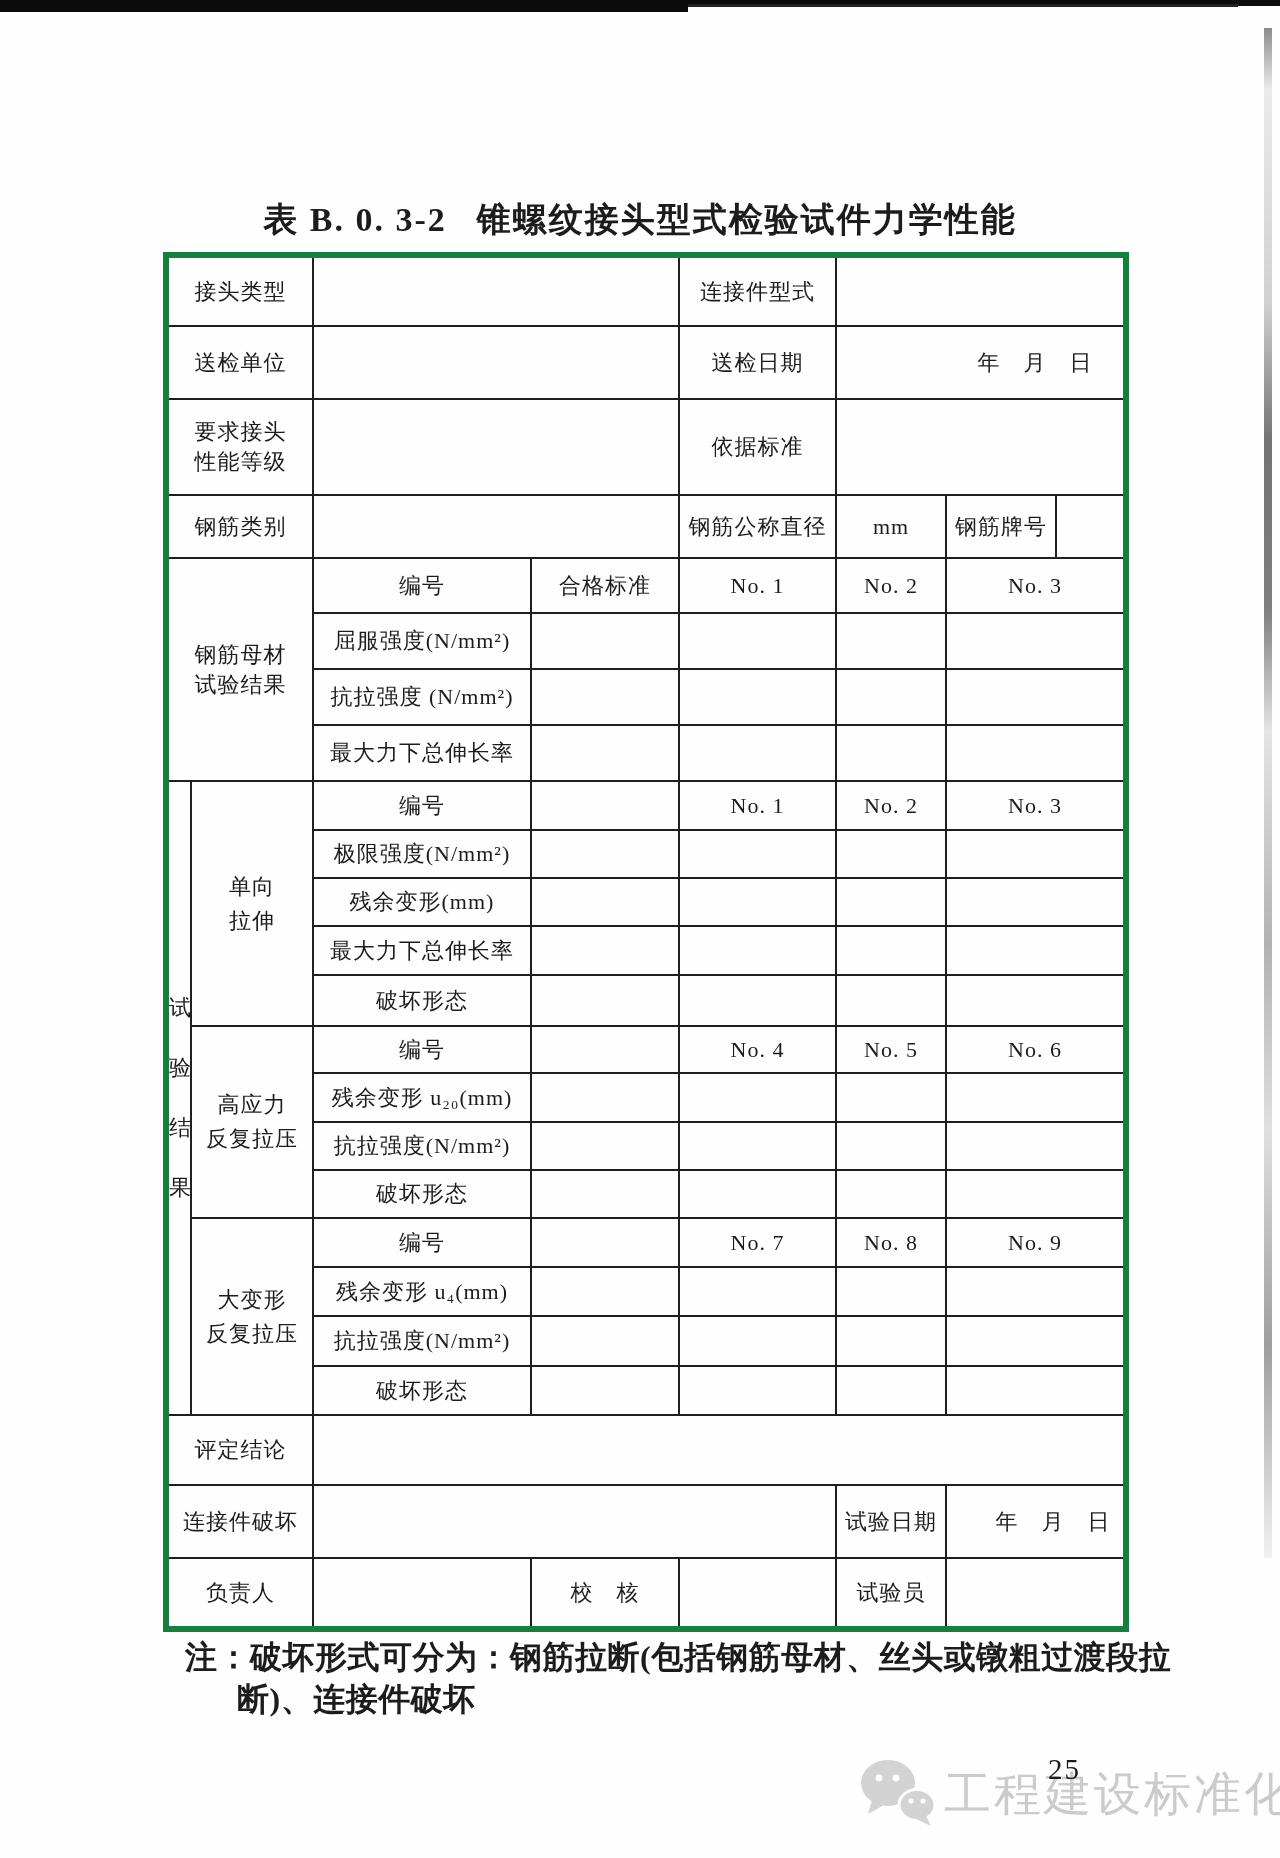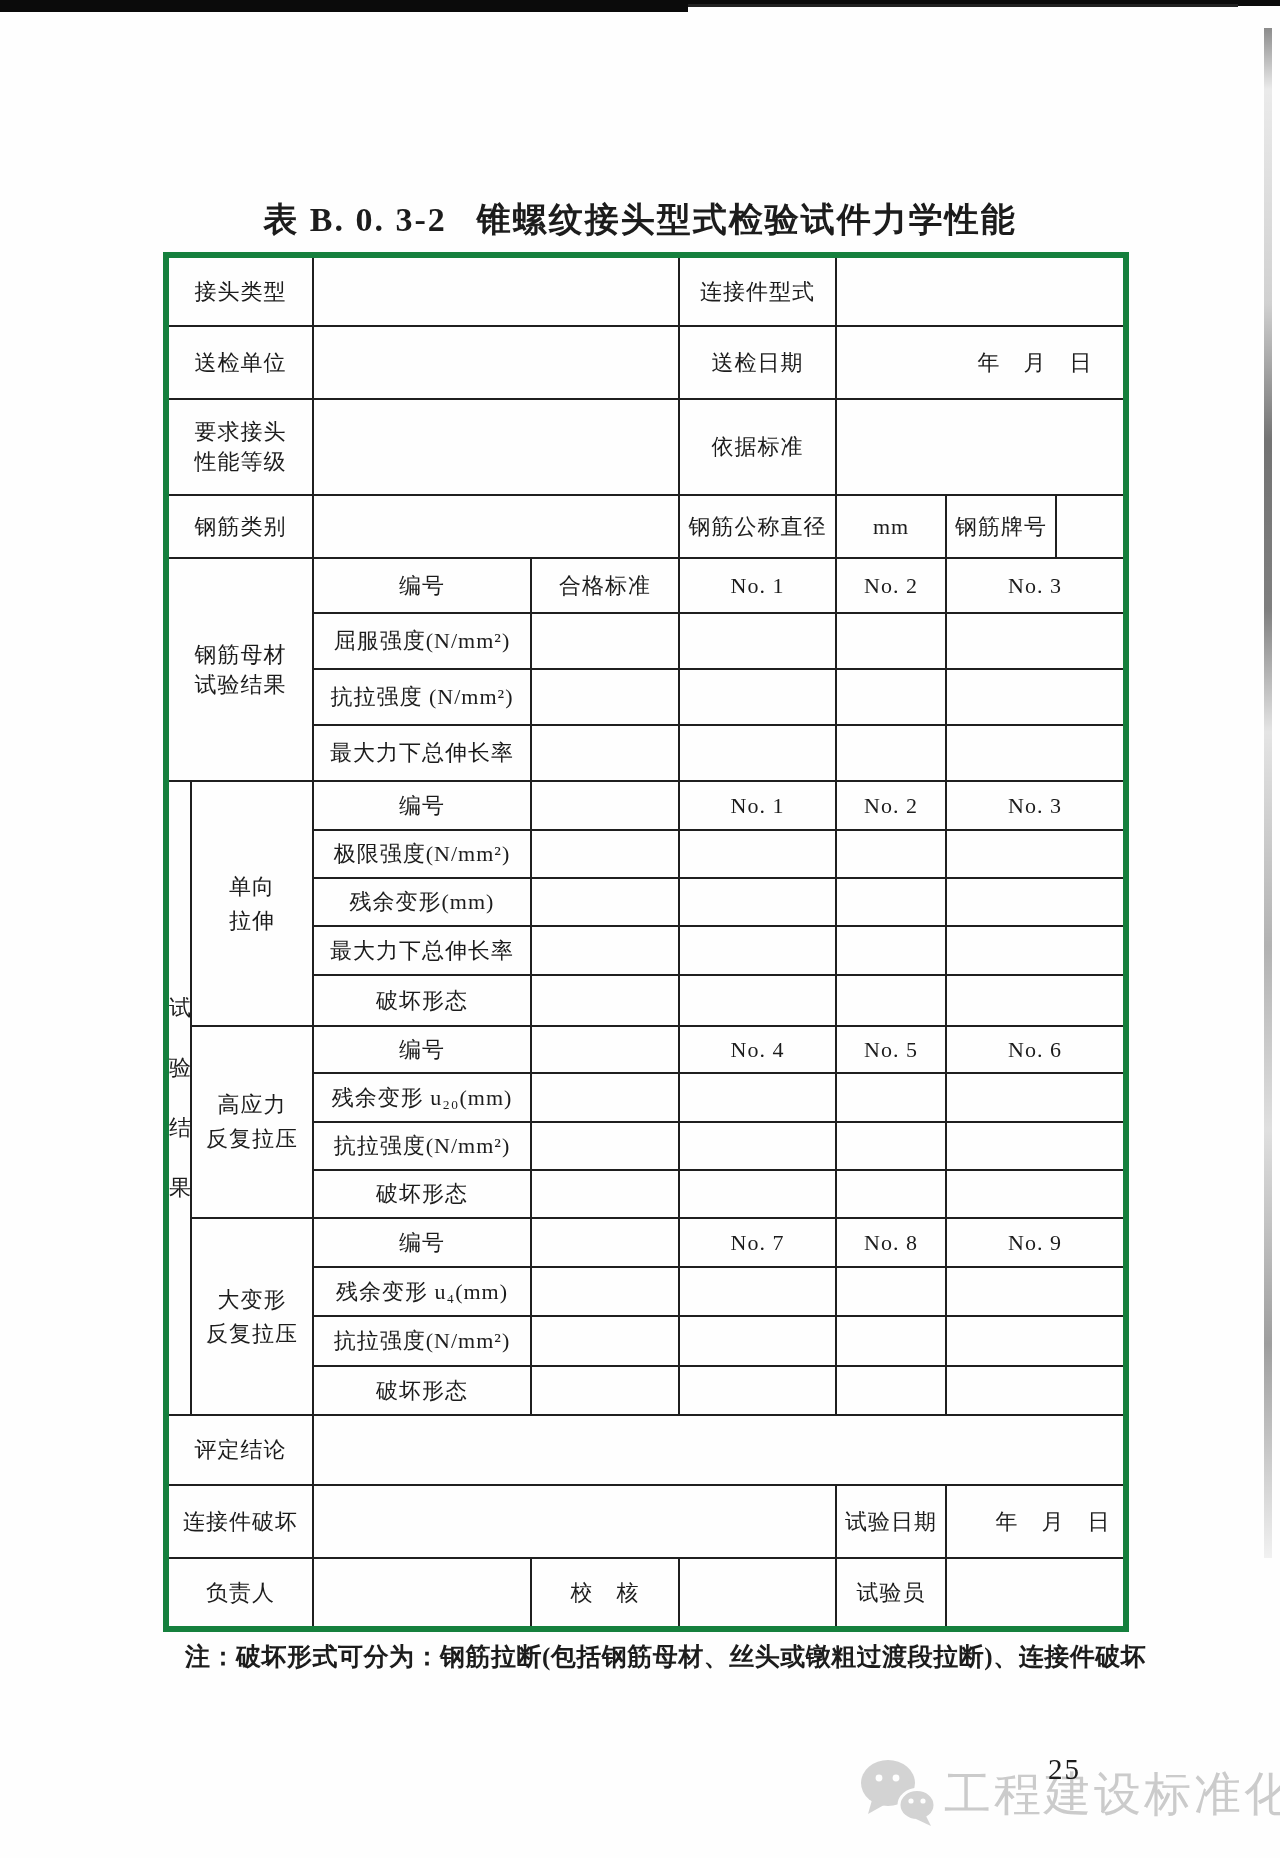--- a/index.html
+++ b/index.html
@@ -22,21 +22,21 @@
              table-layout:fixed;border:6px solid #15803d;}
   table.form td{border:2px solid #1f1f1f;text-align:center;vertical-align:middle;
                 font-size:22px;padding:0;overflow:hidden;letter-spacing:1px;line-height:1.35;}
   td .blk{display:block;}
   td.vstack span{display:block;line-height:60px;}
   td.grp span{display:block;line-height:34px;}
   .date-shift{padding-left:110px !important;}
   .date-shift2{padding-left:36px !important;}
   .num{letter-spacing:0.5px;}
   
-  .note{position:absolute;left:185px;top:1636px;width:960px;font-size:25px;font-weight:600;
+  .note{position:absolute;left:185px;top:1636px;width:960px;font-size:32px;font-weight:600;
         line-height:42px;padding-left:52px;text-indent:-52px;letter-spacing:0.5px;}
   .note .l2{display:block;text-indent:0;}
   
   .pageno{position:absolute;left:1048px;top:1753px;font-size:29px;letter-spacing:2px;z-index:3;}
   .wm{position:absolute;left:858px;top:1756px;display:flex;align-items:center;z-index:2;}
   .wm-text{font-size:47px;color:#cbcbcb;letter-spacing:3px;white-space:nowrap;
            font-family:"Liberation Sans","DejaVu Sans",sans-serif;}
   .wm-icon{margin-right:6px;}
 </style>
 </head>

